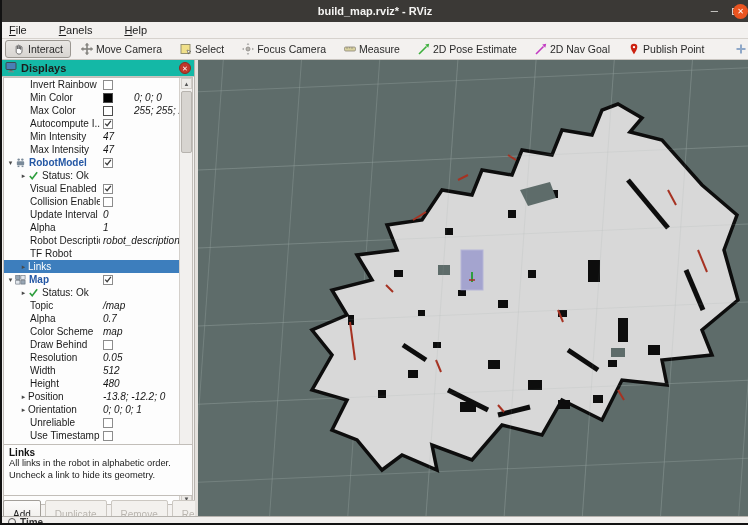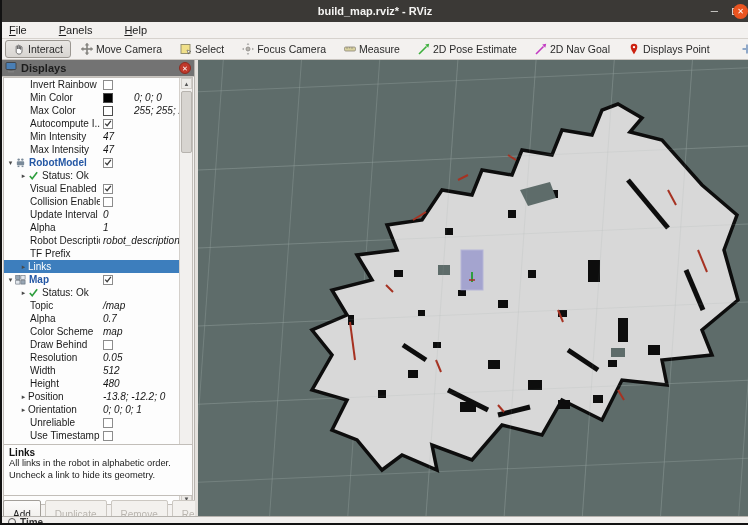--- a/index.html
+++ b/index.html
@@ -18,21 +18,21 @@
   
   .toolbar{position:absolute;left:0;top:39px;width:100%;height:21px;background:#f3f1ef;border-bottom:1px solid #c9c5c0;display:flex;align-items:center;padding-left:3px;}
   .tool{display:flex;align-items:center;gap:3px;padding:2px 7px;font-size:10.5px;color:#2a2a2a;border:1px solid transparent;border-radius:3px;margin-right:2px;white-space:nowrap;}
   .tool.active{background:linear-gradient(#e9e7e4,#d8d5d1);border:1px solid #9b9791;text-align:center;}
   .tool .ticon{width:12px;height:12px;display:inline-flex;}
   .tool .ticon svg{width:12px;height:12px;}
   .tsep{width:1px;height:15px;background:#c9c5c0;margin:0 8px;}
   .tool.small{padding:2px 4px;}
   
   .dpanel{position:absolute;left:0;top:60px;width:193px;height:456px;background:#f4f2f0;border-right:1px solid #b7b3ae;}
-  .dheader{position:absolute;left:0;top:0;width:100%;height:17px;display:flex;align-items:center;padding:0 3px;gap:4px;border-bottom:1px solid #c9c5c0;background:#737373;}
+  .dheader{position:absolute;left:0;top:0;width:100%;height:17px;display:flex;align-items:center;padding:0 3px;gap:4px;border-bottom:1px solid #c9c5c0;background:#14b8a6;}
   .dheader .htitle{font-size:11px;font-weight:bold;color:#1c1c1c;flex:1;}
   .hicon svg{width:12px;height:12px;}
   .hclose{width:12px;height:12px;border-radius:50%;background:#c0392b;border:1px solid #8e2a20;color:#fff;font-size:7px;display:flex;align-items:center;justify-content:center;line-height:1;}
   .tree{position:absolute;left:1px;top:17px;width:190px;height:428px;background:#fdfdfd;border:1px solid #c2beb9;overflow:hidden;}
   .trow{position:relative;height:13px;line-height:13px;}
   .trow.sel{background:var(--sel);}
   .tname{position:absolute;left:0;top:0;bottom:0;width:96px;display:flex;align-items:center;overflow:hidden;white-space:nowrap;}
   .tarrow{font-size:7px;color:#4a4a4a;width:9px;flex:none;text-align:center;}
   .ticn{width:12px;height:11px;flex:none;display:inline-flex;margin-right:2px;}
   .ticn svg{width:11px;height:11px;}
@@ -148,21 +148,21 @@
         </span>
         <span>2D Nav Goal</span>
       </div>
       <div class="tool">
         <span class="ticon">
           <svg viewBox="0 0 12 12">
             <path d="M6 0.8a3.3 3.3 0 013.3 3.3C9.3 6.6 6 11.3 6 11.3S2.7 6.6 2.7 4.1A3.3 3.3 0 016 0.8z" fill="#cc2211"></path>
             <circle cx="6" cy="4.1" r="1.2" fill="#fff"></circle>
           </svg>
         </span>
-        <span>Displays Point</span>
+        <span>Publish Point</span>
       </div>
       <span class="tsep"></span>
       <div class="tool small">
         <span class="ticon">
           <svg viewBox="0 0 12 12">
             <path d="M5 1.5h2v3.5h3.5v2H7v3.5H5V7H1.5V5H5z" fill="#8fa8c8"></path>
           </svg>
         </span>
       </div>
     </div>
@@ -305,21 +305,21 @@
         <div class="trow">
           <div class="tname" style="padding-left: 26px;">
             <span class="tlabel">Robot Description</span>
           </div>
           <div class="tval">
             <span class="vtext">robot_description</span>
           </div>
         </div>
         <div class="trow">
           <div class="tname" style="padding-left: 26px;">
-            <span class="tlabel">TF Prefix</span>
+            <span class="tlabel">TF Robot</span>
           </div>
           <div class="tval"></div>
         </div>
         <div class="trow sel">
           <div class="tname" style="padding-left: 15px;">
             <span class="tarrow">▸</span>
             <span class="tlabel">Links</span>
           </div>
           <div class="tval"></div>
         </div>

